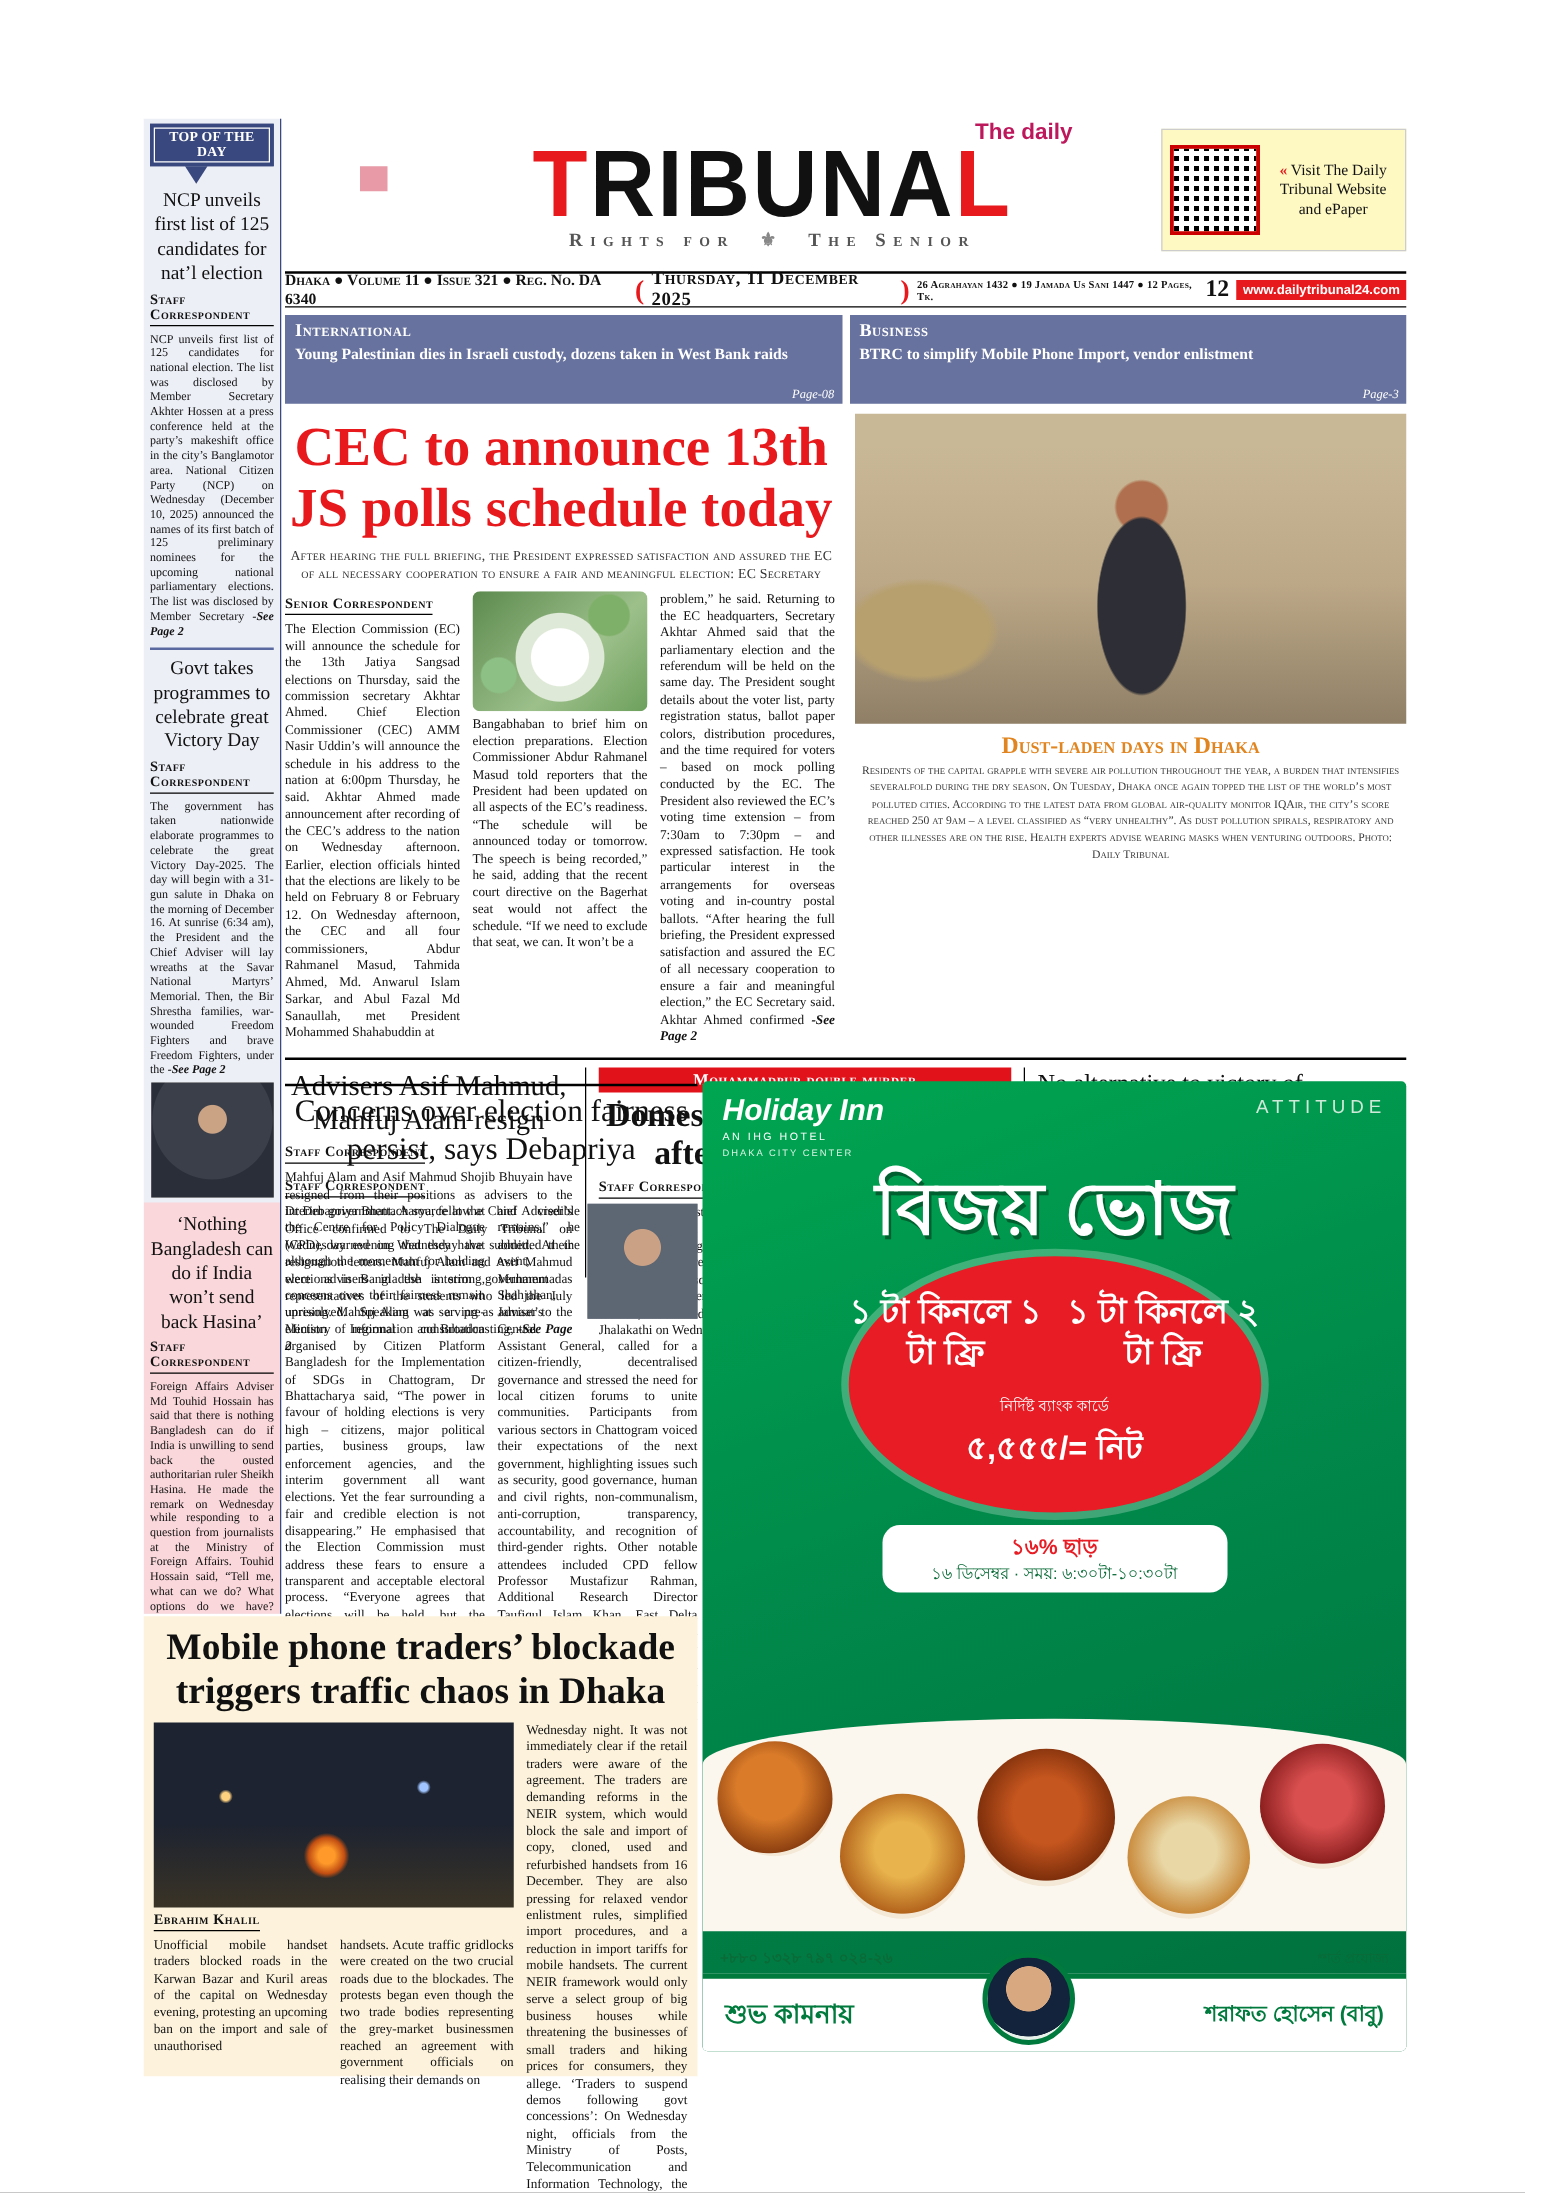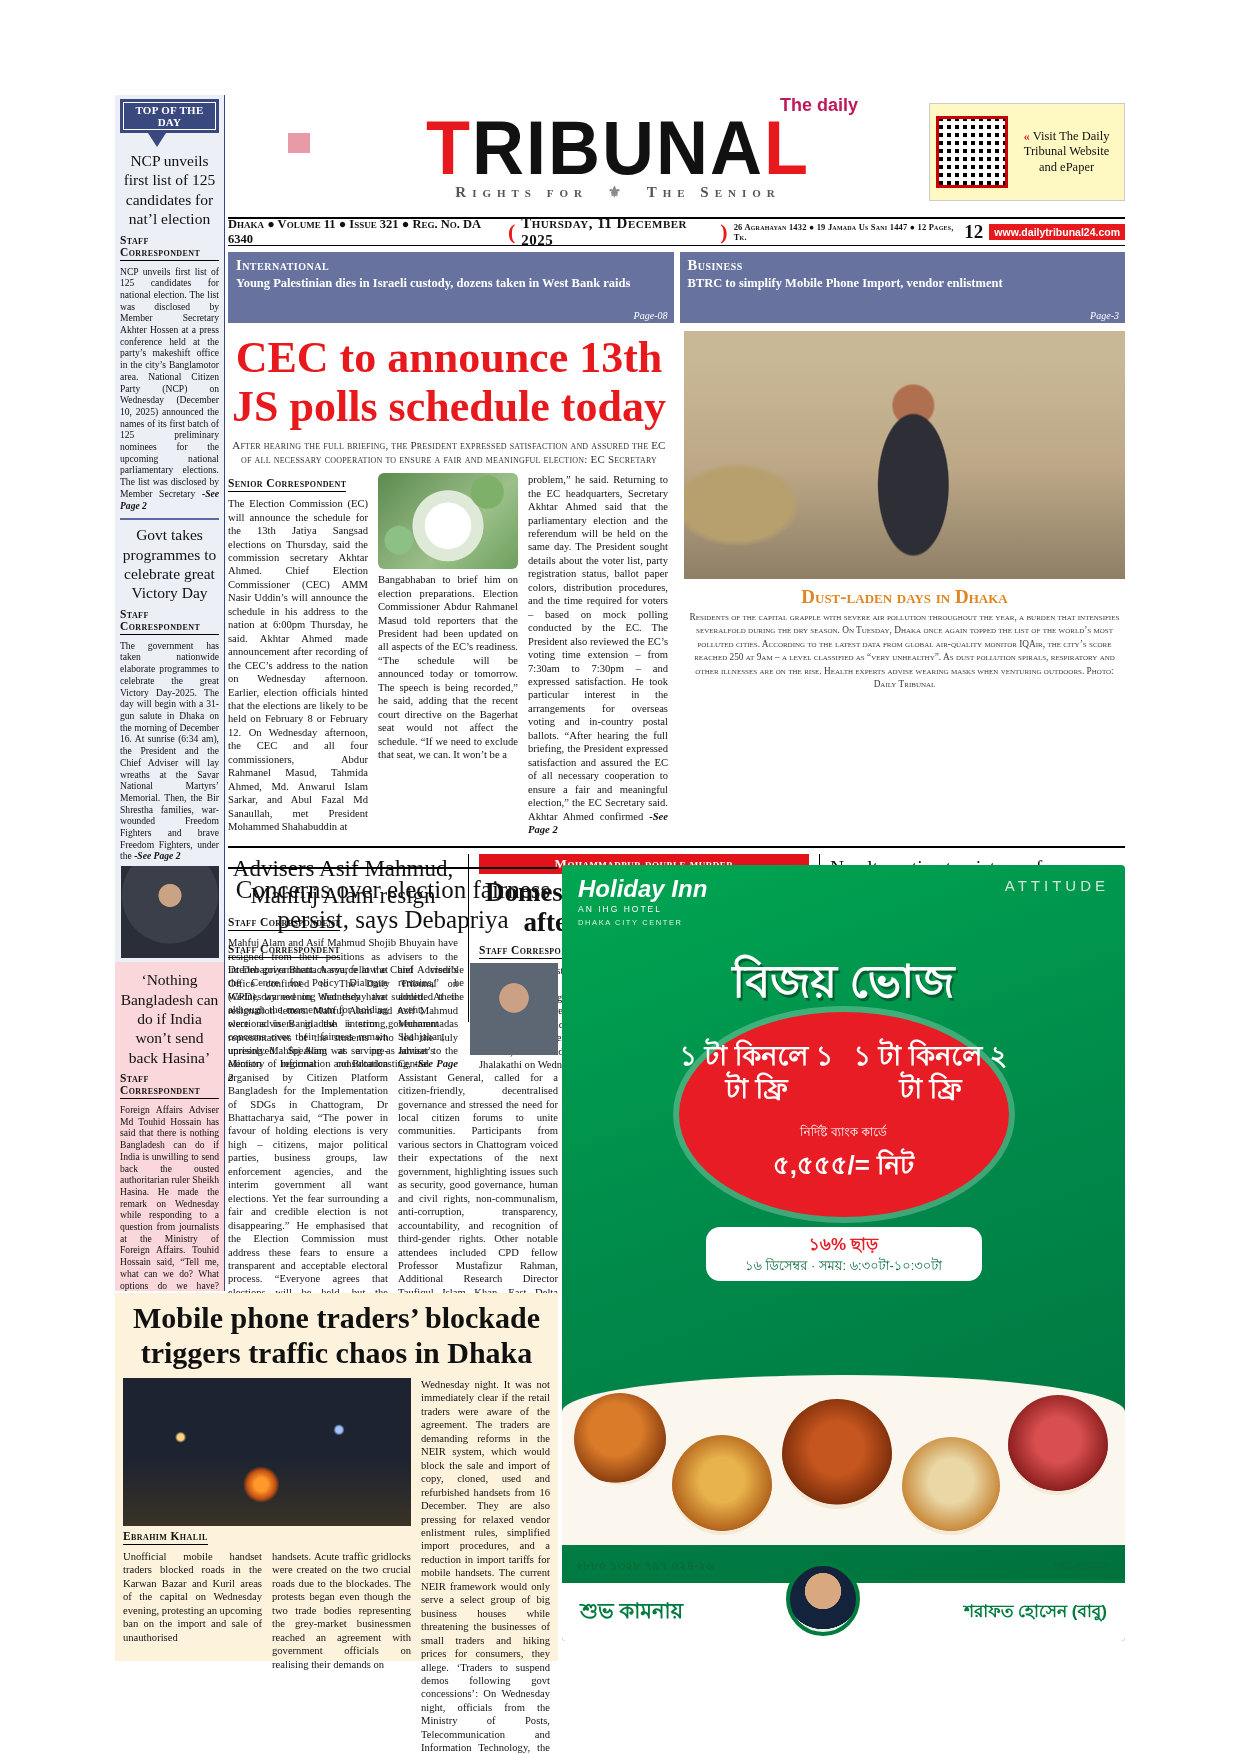--- a/index.html
+++ b/index.html
@@ -113,22 +113,22 @@
 
   
   .ad{position:absolute;left:447px;top:770px;width:563px;height:776px;
       background:linear-gradient(160deg,#00a651 0%,#00894a 45%,#006e3c 100%);
       border-radius:4px;overflow:hidden;font-family:"Liberation Sans",sans-serif;}
   .ad-top{display:flex;justify-content:space-between;padding:12px 16px;color:#fff;}
   .hi-logo{font-style:italic;font-weight:bold;font-size:24px;line-height:1;}
   .hi-sub{font-size:8.5px;letter-spacing:2px;margin-top:3px;}
   .hi-loc{font-size:7.5px;letter-spacing:1.6px;margin-top:4px;color:#d9f3e4;}
   .attitude{font-size:15px;letter-spacing:4px;color:#cfe9d9;}
-  .ad-title{color:#fff;font-weight:bold;font-size:45px;text-align:center;line-height:1;
-            text-shadow:2px 3px 0 #00602f;margin-top:20px;}
+  .ad-title{color:#fff;font-weight:bold;font-size:58px;text-align:center;line-height:1;
+            text-shadow:2px 3px 0 #00602f;margin-top:0;}
   .ad-circle{width:330px;height:205px;margin:8px auto 0;background:#e81c24;border-radius:50%;
              color:#fff;display:flex;flex-direction:column;align-items:center;justify-content:center;
              text-align:center;box-shadow:0 0 0 6px rgba(255,255,255,.25);}
   .offers{display:flex;gap:18px;font-weight:bold;font-size:27px;line-height:1.2;}
   .ad-note{font-size:12px;margin-top:18px;}
   .ad-price{font-size:26px;font-weight:bold;margin-top:2px;}
   .ad-panel{width:260px;margin:10px auto 0;background:#fff;border-radius:14px;color:#0a6b38;
             text-align:center;padding:6px 8px;font-size:13px;line-height:1.4;}
   .ad-discount{color:#e81c24;font-weight:bold;font-size:17px;}
   .food{position:absolute;left:0;right:0;bottom:96px;height:170px;background:#fbf7ef;

